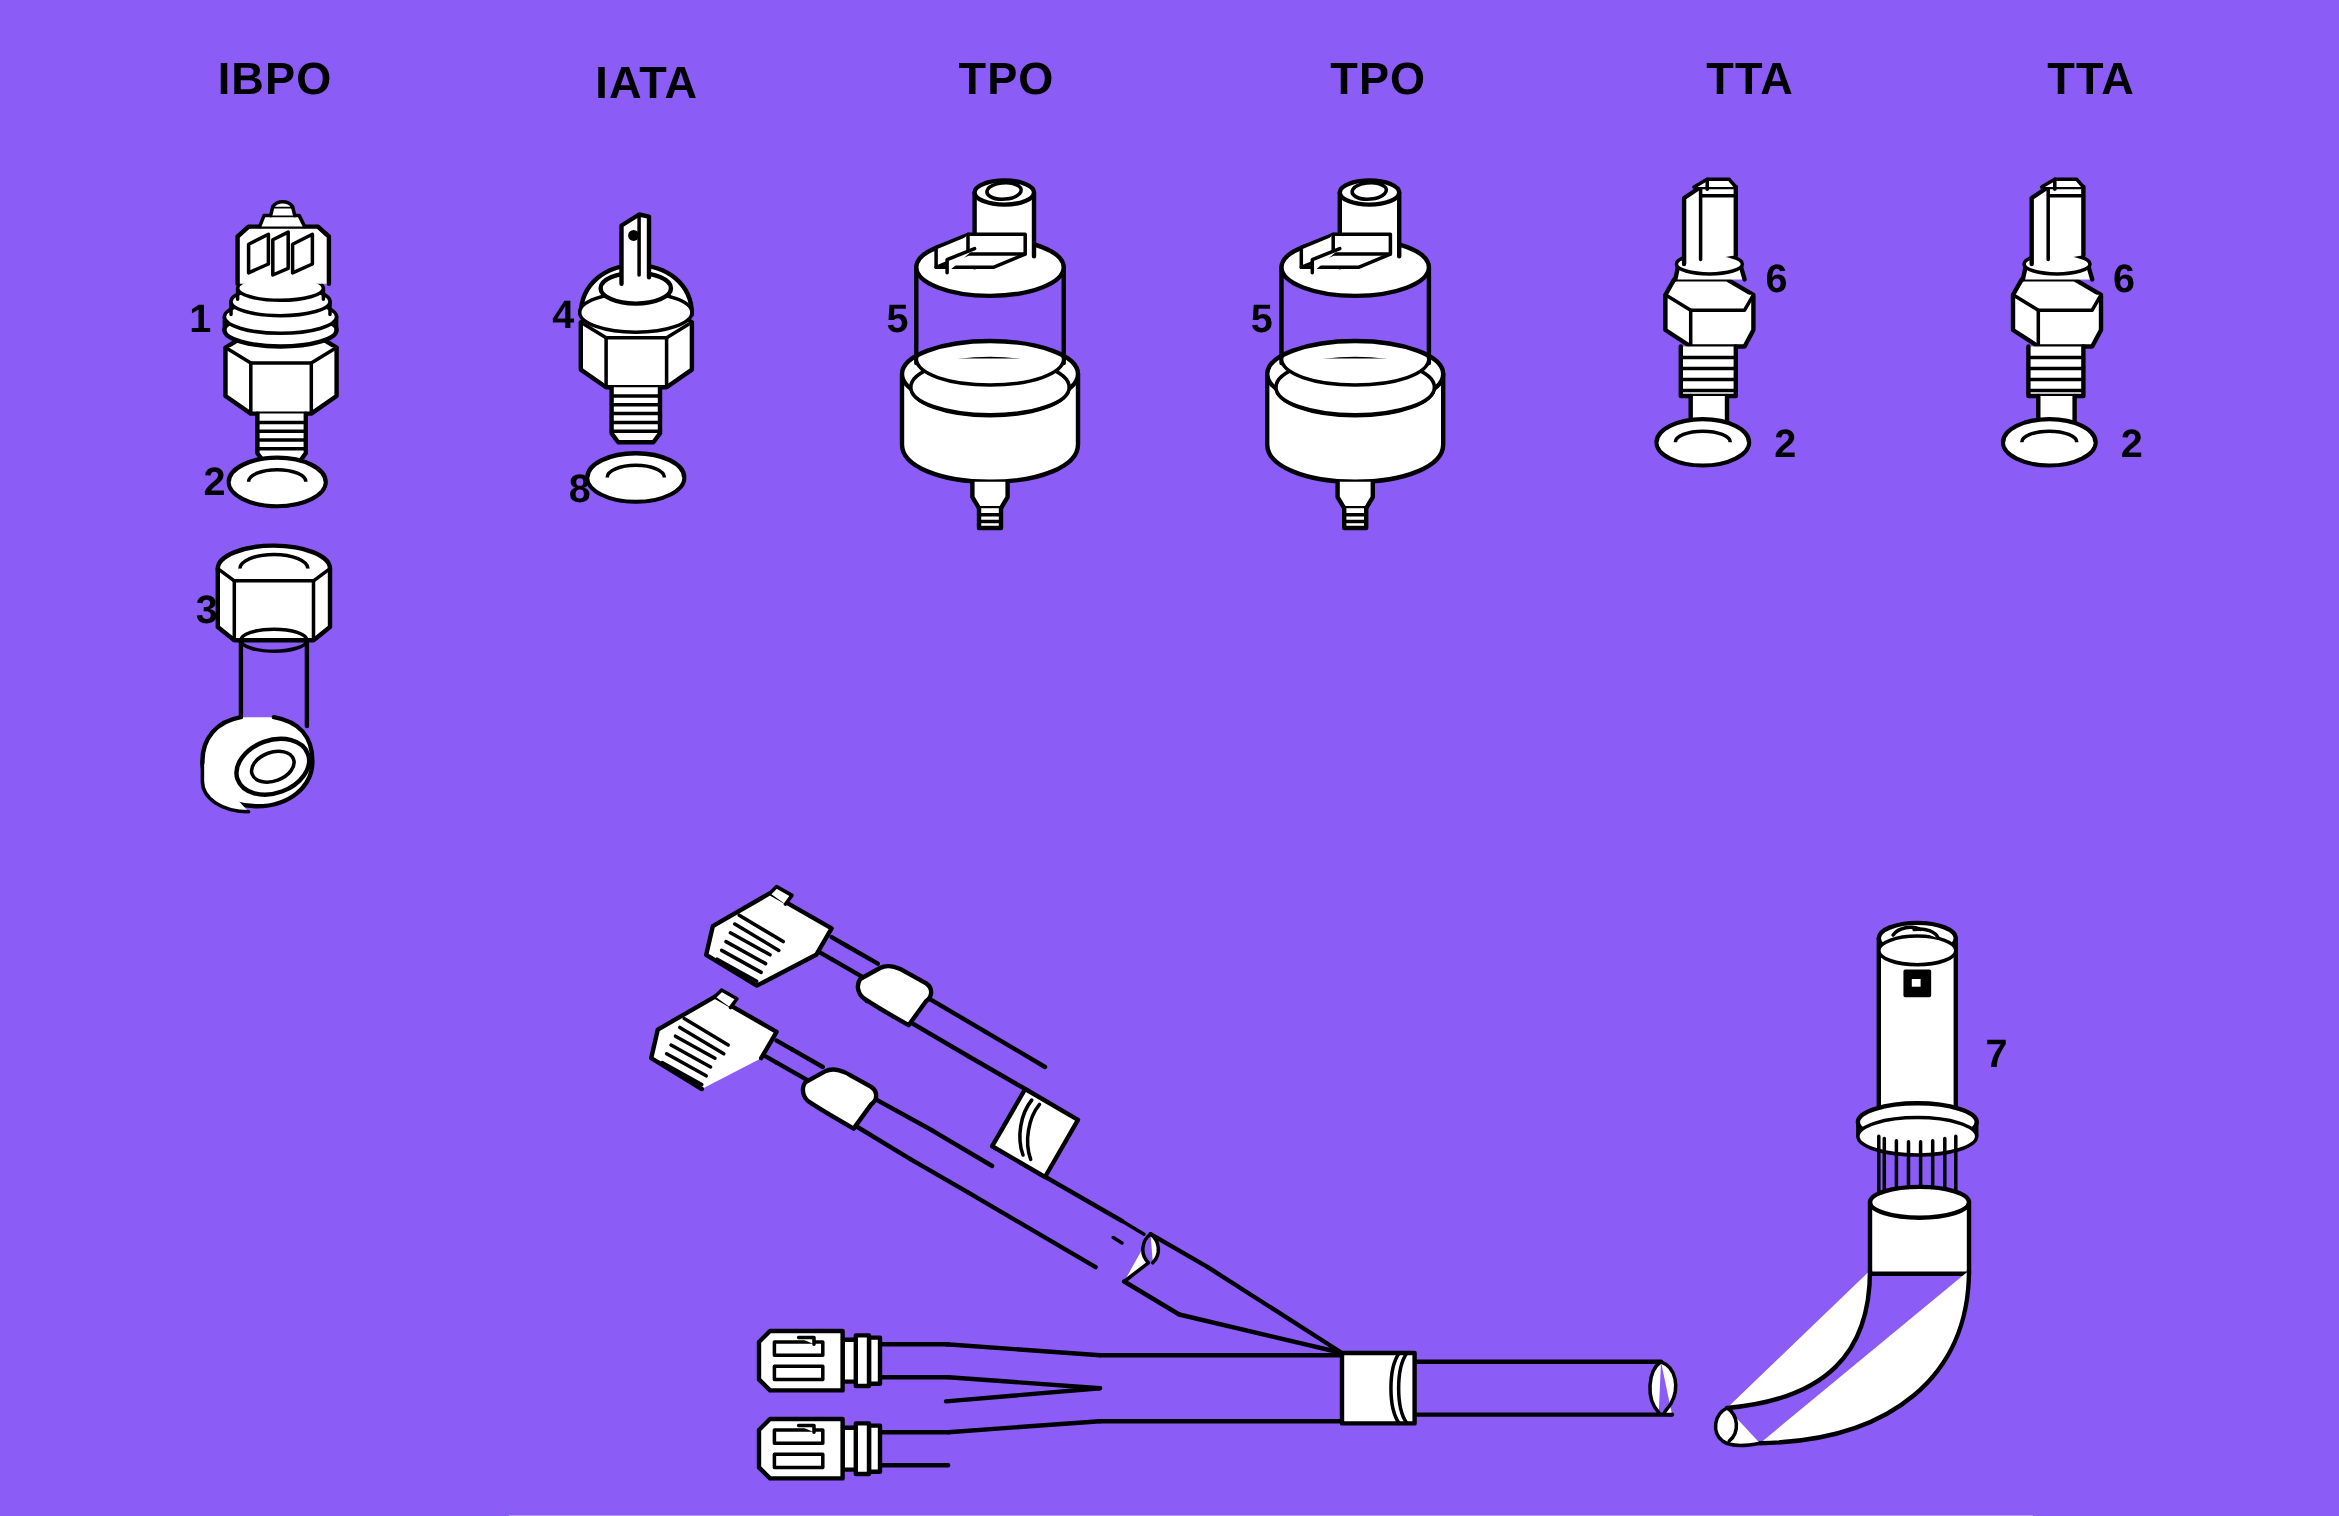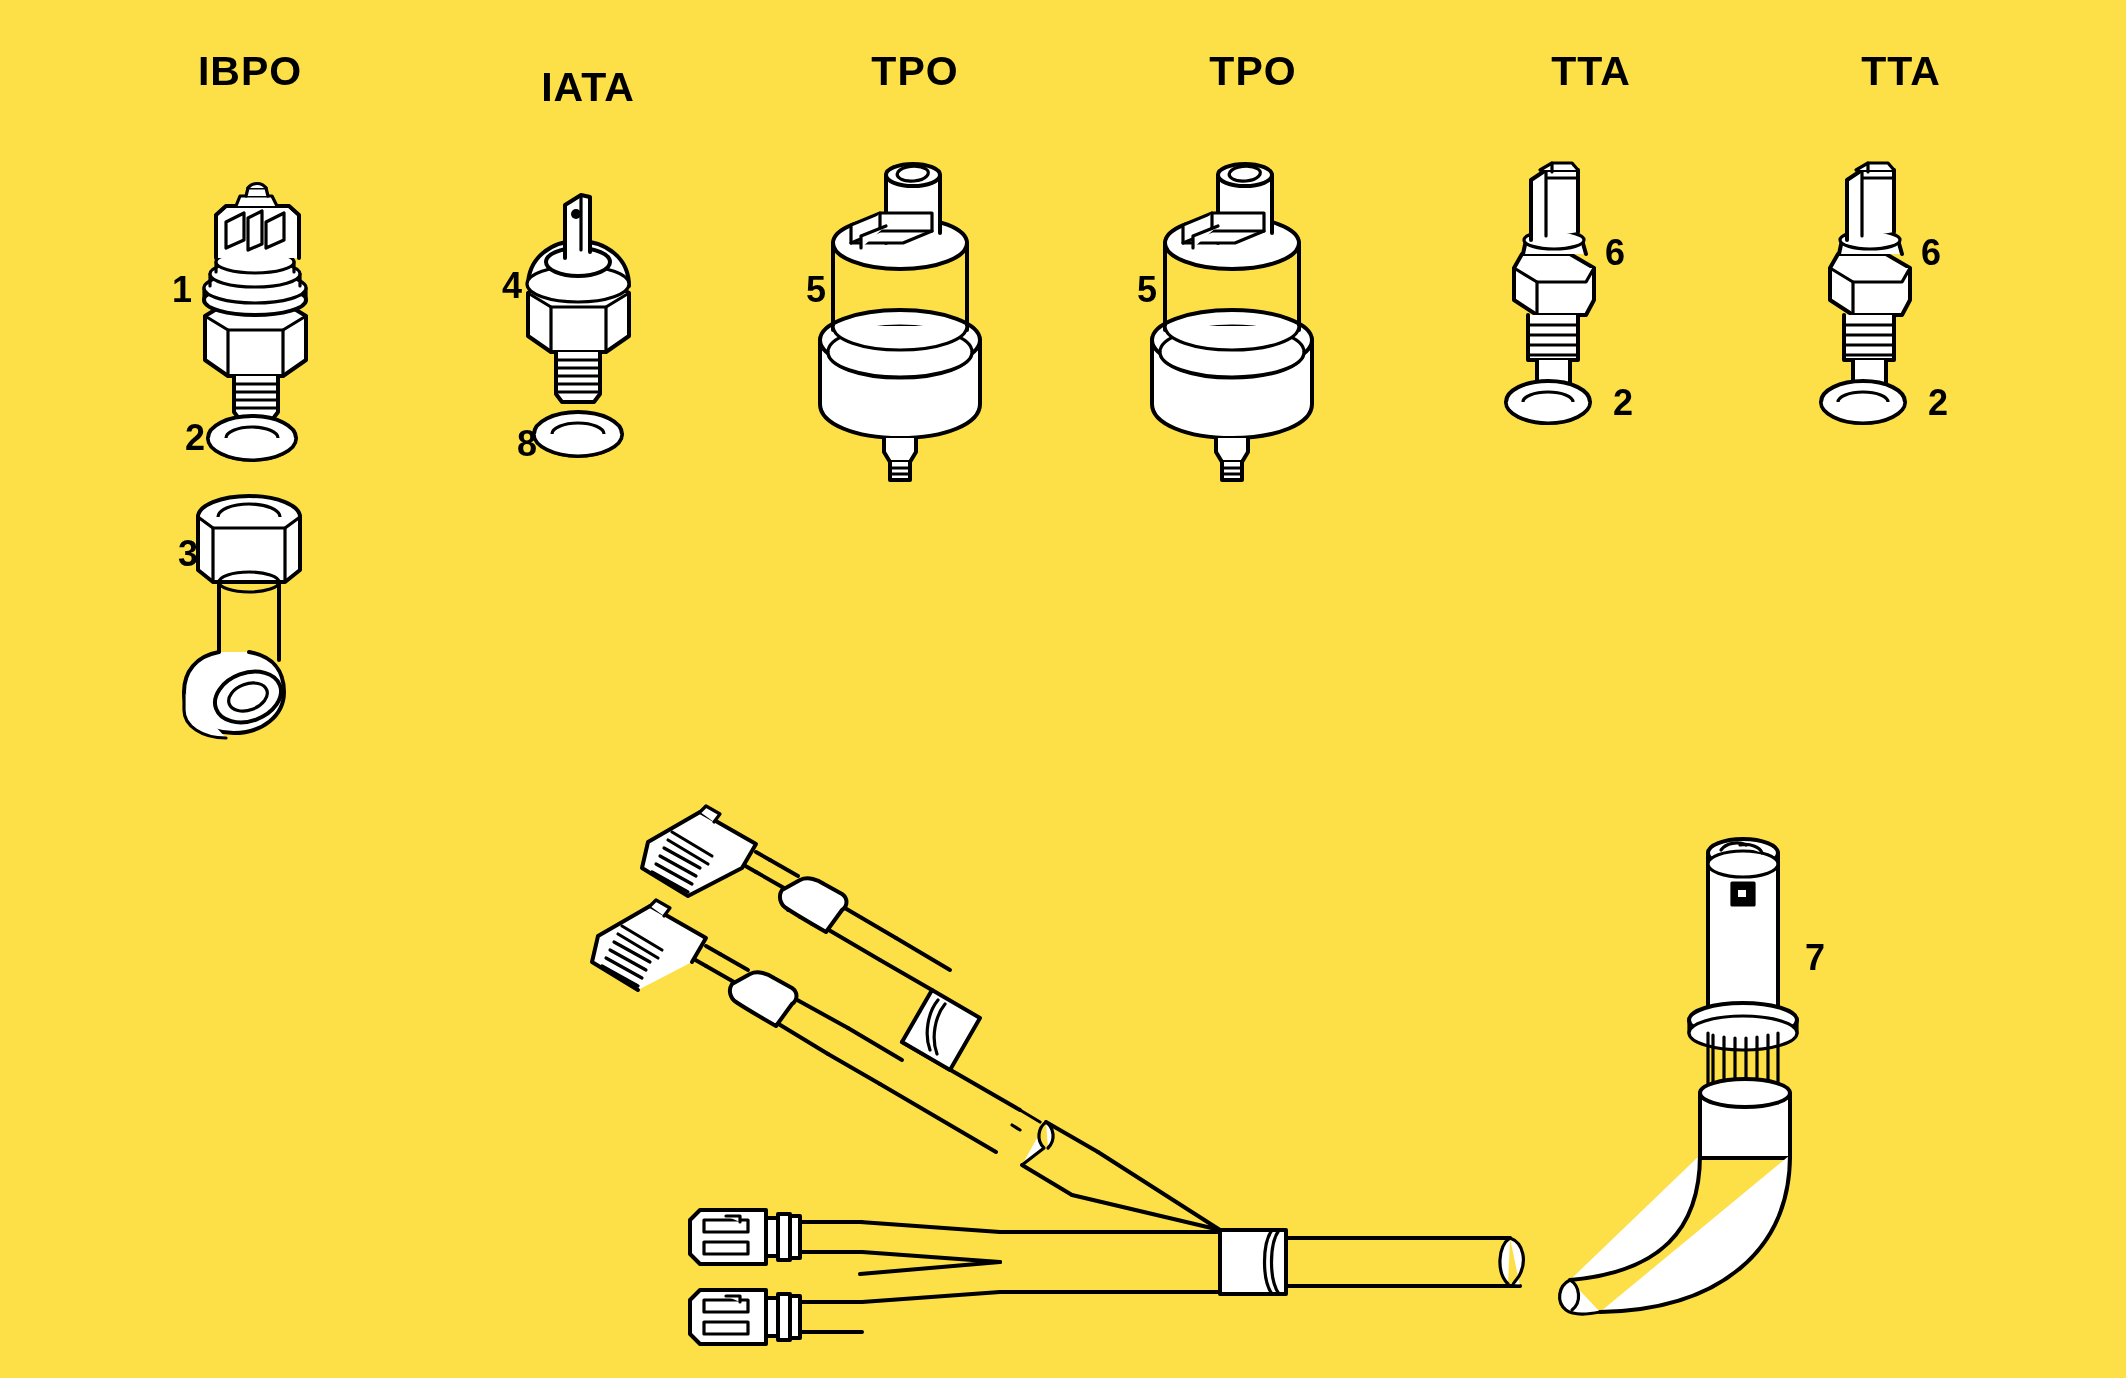--- a/index.html
+++ b/index.html
@@ -7,21 +7,21 @@
     padding: 0;
     background: #ffffff;
   }
   body {
     font-family: "Liberation Sans", sans-serif;
   }
   #page {
     position: relative;
     width: 2126px;
     height: 1378px;
-    background: #fde047;
+    background: #8b5cf6;
     overflow: hidden;
   }
   .hdr {
     position: absolute;
     font-family: "Liberation Sans", sans-serif;
     font-weight: bold;
     font-size: 41px;
     letter-spacing: 1px;
     color: #000000;
     white-space: nowrap;
@@ -43,21 +43,21 @@
     top: 0;
   }
   svg { display: block; }
 </style>
 </head>
 <body>
 
 <div id="page">
 
   <div class="hdr" style="left:250px; top:48px;">IBPO</div>
-  <div class="hdr" style="left:588px; top:64px;">IATA</div>
+  <div class="hdr" style="left:588px; top:52px;">IATA</div>
   <div class="hdr" style="left:915px; top:48px;">TPO</div>
   <div class="hdr" style="left:1253px; top:48px;">TPO</div>
   <div class="hdr" style="left:1591px; top:48px;">TTA</div>
   <div class="hdr" style="left:1901px; top:48px;">TTA</div>
 
   <svg class="art" width="2126" height="1378" viewBox="0 0 2126 1378">
     <g fill="#ffffff" stroke="#000000" stroke-width="3.2" stroke-linejoin="round" stroke-linecap="round">
 
       <g transform="translate(0,0)">
 

